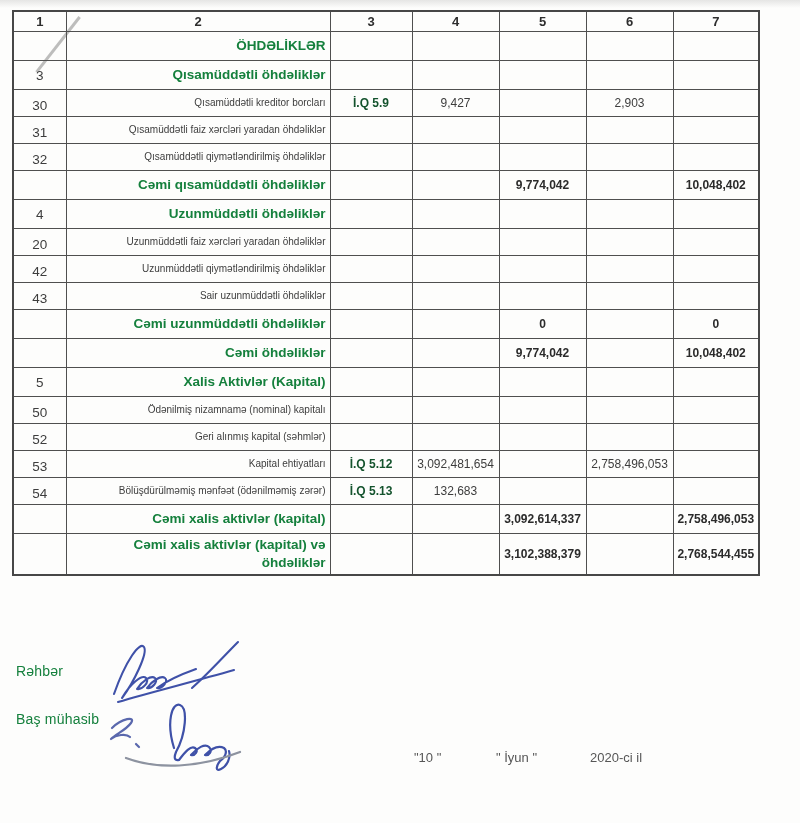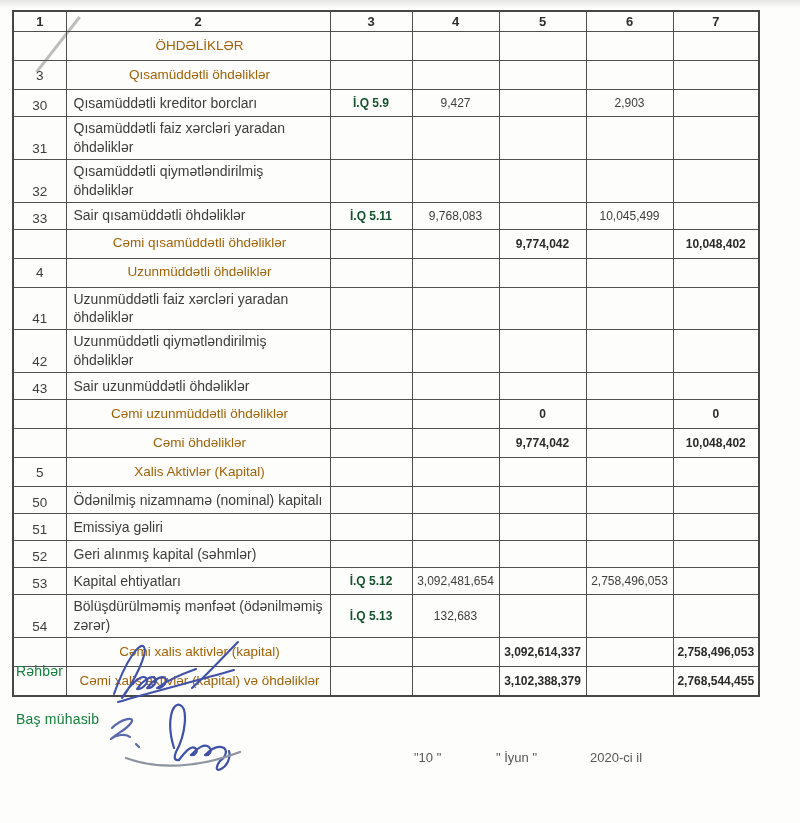--- a/index.html
+++ b/index.html
@@ -30,25 +30,25 @@
   .sheet-table th{
     font-weight:bold;font-size:13px;height:17px;text-align:center;
     color:#2e2e2e;padding:1px 0;
   }
   td.c-code{
     text-align:center;vertical-align:bottom;font-size:13.5px;
     padding:1px 2px 3px 2px;
   }
   tr.section td.c-code, tr.total td.c-code{vertical-align:middle;padding-bottom:1px;}
   td.c-name{
-    text-align:left;padding:2px 4px 2px 7px;font-size:14px;line-height:1.35;
+    text-align:right;padding:2px 4px 2px 7px;font-size:10px;line-height:1.35;
     vertical-align:middle;
   }
   tr.section td.c-name, tr.total td.c-name{
-    text-align:center;font-weight:normal;font-size:13.5px;color:#a16207;
+    font-weight:bold;font-size:13.5px;color:#15803d;
   }
   td.c-note{font-weight:600;font-size:12px;text-align:center;vertical-align:middle;color:#14532d;}
   td.c-val{text-align:center;font-size:12px;vertical-align:middle;padding:1px 2px;}
   tr.total td.c-val{font-weight:bold;color:#2b2b2b;}
   tr.data td{height:22px;}
   tr.section td{height:24px;}
   tr.total td{height:24px;margin-top:6px;}
   .footer-label{
     position:absolute;left:16px;font-size:14px;color:#15803d;letter-spacing:.2px;
   }
@@ -125,49 +125,40 @@
       </tr>
       <tr class="data">
         <td class="c-code">32</td>
         <td class="c-name">Qısamüddətli qiymətləndirilmiş öhdəliklər</td>
         <td class="c-note"></td>
         <td class="c-val"></td>
         <td class="c-val"></td>
         <td class="c-val"></td>
         <td class="c-val"></td>
       </tr>
-      <tr class="data">
-        <td class="c-code">33</td>
-        <td class="c-name">Sair qısamüddətli öhdəliklər</td>
-        <td class="c-note">İ.Q 5.11</td>
-        <td class="c-val">9,768,083</td>
-        <td class="c-val"></td>
-        <td class="c-val">10,045,499</td>
-        <td class="c-val"></td>
-      </tr>
       <tr class="total">
         <td class="c-code"></td>
         <td class="c-name">Cəmi qısamüddətli öhdəliklər</td>
         <td class="c-note"></td>
         <td class="c-val"></td>
         <td class="c-val">9,774,042</td>
         <td class="c-val"></td>
         <td class="c-val">10,048,402</td>
       </tr>
       <tr class="section">
         <td class="c-code">4</td>
         <td class="c-name">Uzunmüddətli öhdəliklər</td>
         <td class="c-note"></td>
         <td class="c-val"></td>
         <td class="c-val"></td>
         <td class="c-val"></td>
         <td class="c-val"></td>
       </tr>
       <tr class="data">
-        <td class="c-code">41</td>
+        <td class="c-code">20</td>
         <td class="c-name">Uzunmüddətli faiz xərcləri yaradan öhdəliklər</td>
         <td class="c-note"></td>
         <td class="c-val"></td>
         <td class="c-val"></td>
         <td class="c-val"></td>
         <td class="c-val"></td>
       </tr>
       <tr class="data">
         <td class="c-code">42</td>
         <td class="c-name">Uzunmüddətli qiymətləndirilmiş öhdəliklər</td>
@@ -209,29 +200,20 @@
         <td class="c-name">Xalis Aktivlər (Kapital)</td>
         <td class="c-note"></td>
         <td class="c-val"></td>
         <td class="c-val"></td>
         <td class="c-val"></td>
         <td class="c-val"></td>
       </tr>
       <tr class="data">
         <td class="c-code">50</td>
         <td class="c-name">Ödənilmiş nizamnamə (nominal) kapitalı</td>
-        <td class="c-note"></td>
-        <td class="c-val"></td>
-        <td class="c-val"></td>
-        <td class="c-val"></td>
-        <td class="c-val"></td>
-      </tr>
-      <tr class="data">
-        <td class="c-code">51</td>
-        <td class="c-name">Emissiya gəliri</td>
         <td class="c-note"></td>
         <td class="c-val"></td>
         <td class="c-val"></td>
         <td class="c-val"></td>
         <td class="c-val"></td>
       </tr>
       <tr class="data">
         <td class="c-code">52</td>
         <td class="c-name">Geri alınmış kapital (səhmlər)</td>
         <td class="c-note"></td>

